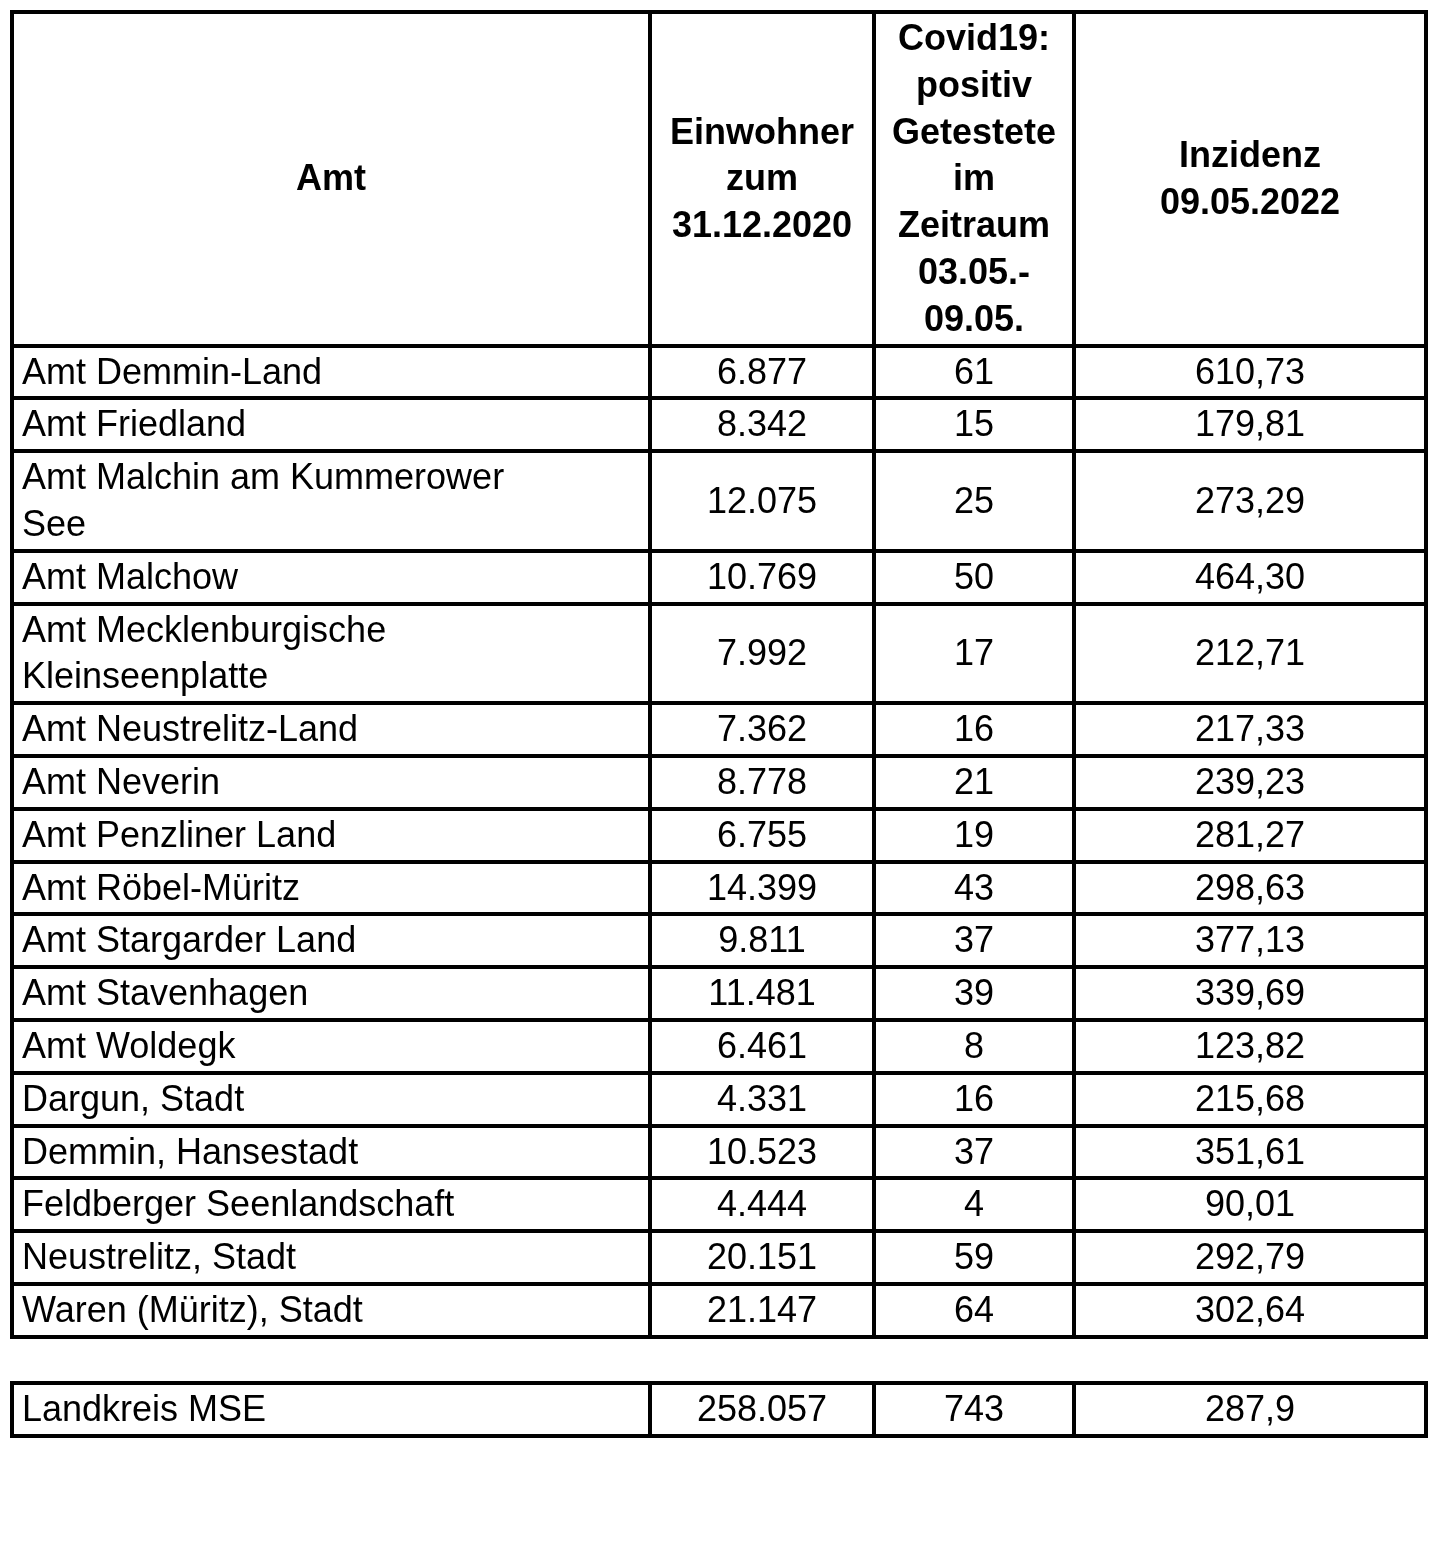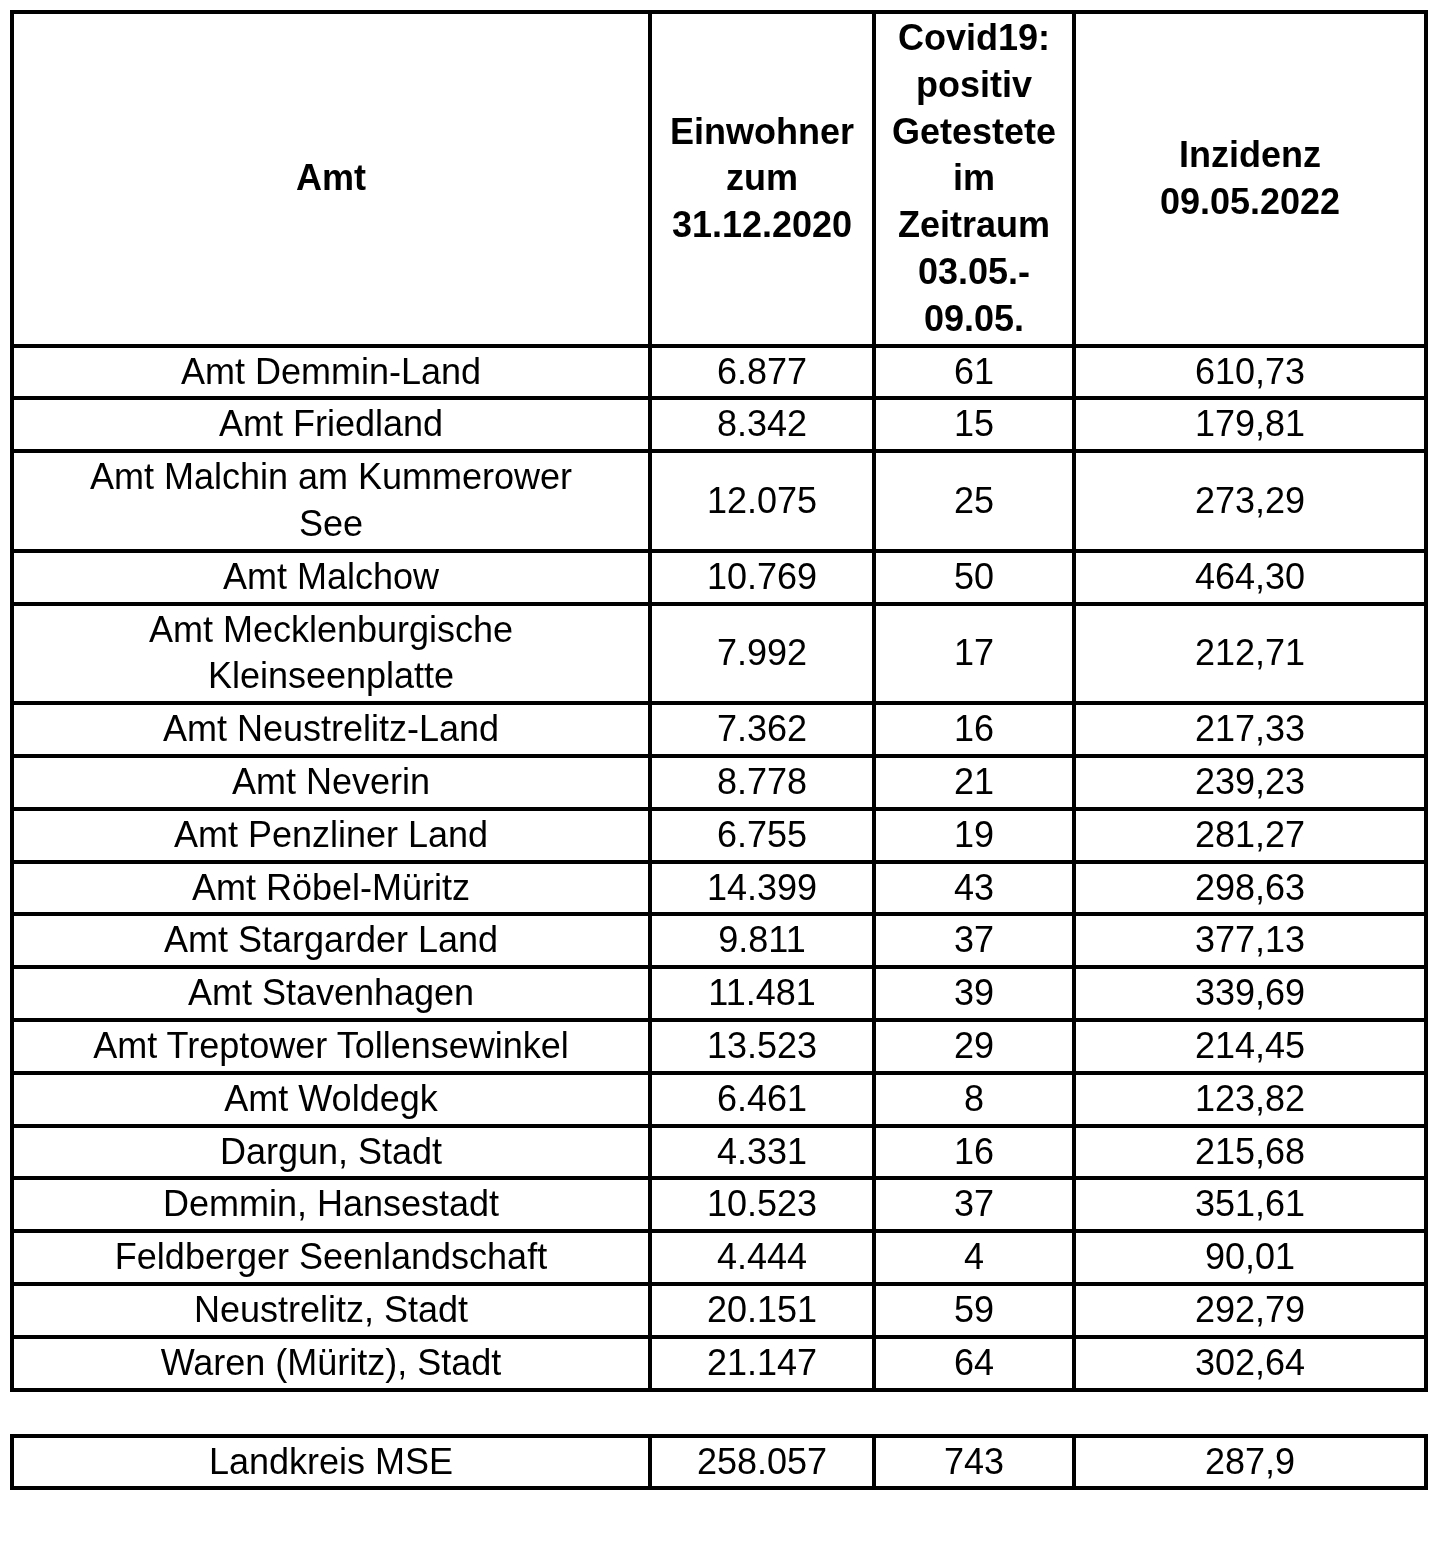--- a/index.html
+++ b/index.html
@@ -34,21 +34,21 @@
     overflow: hidden;
   }
   table.grid th {
     font-weight: bold;
     text-align: center;
   }
   col.w-amt       { width: 638px; }
   col.w-einwohner { width: 224px; }
   col.w-getestete { width: 200px; }
   col.w-inzidenz  { width: 352px; }
-  td.c-amt { text-align: center; }
+  td.c-amt { text-align: left; }
   td.c-num { text-align: center; }
   .footer-gap { height: 42px; }
 </style>
 </head>
 <body>
 
 <div class="page">
 
   <table class="grid">
     <colgroup>
@@ -137,26 +137,20 @@
           <td class="c-num">37</td>
           <td class="c-num">377,13</td>
         </tr>
         <tr>
           <td class="c-amt">Amt Stavenhagen</td>
           <td class="c-num">11.481</td>
           <td class="c-num">39</td>
           <td class="c-num">339,69</td>
         </tr>
         <tr>
-          <td class="c-amt">Amt Treptower Tollensewinkel</td>
-          <td class="c-num">13.523</td>
-          <td class="c-num">29</td>
-          <td class="c-num">214,45</td>
-        </tr>
-        <tr>
           <td class="c-amt">Amt Woldegk</td>
           <td class="c-num">6.461</td>
           <td class="c-num">8</td>
           <td class="c-num">123,82</td>
         </tr>
         <tr>
           <td class="c-amt">Dargun, Stadt</td>
           <td class="c-num">4.331</td>
           <td class="c-num">16</td>
           <td class="c-num">215,68</td>

